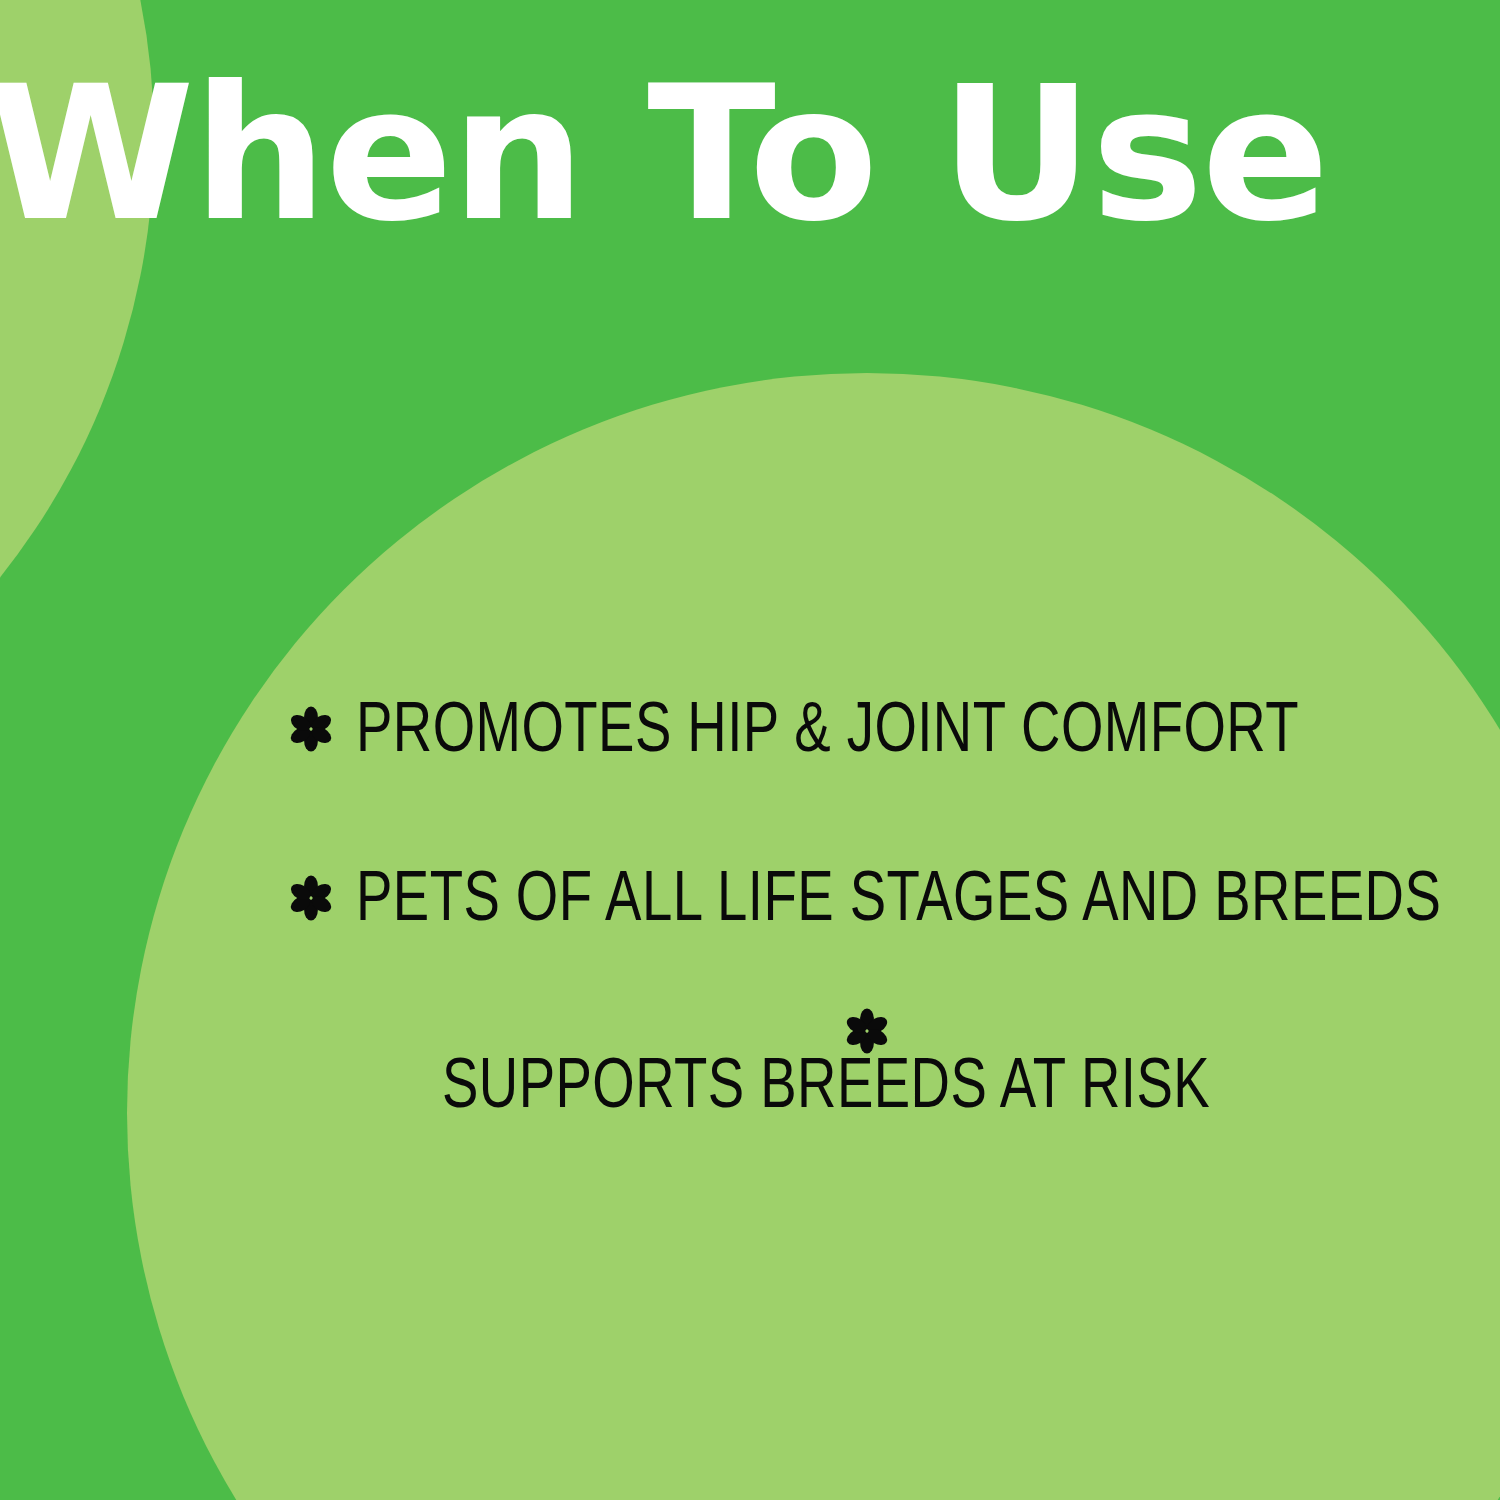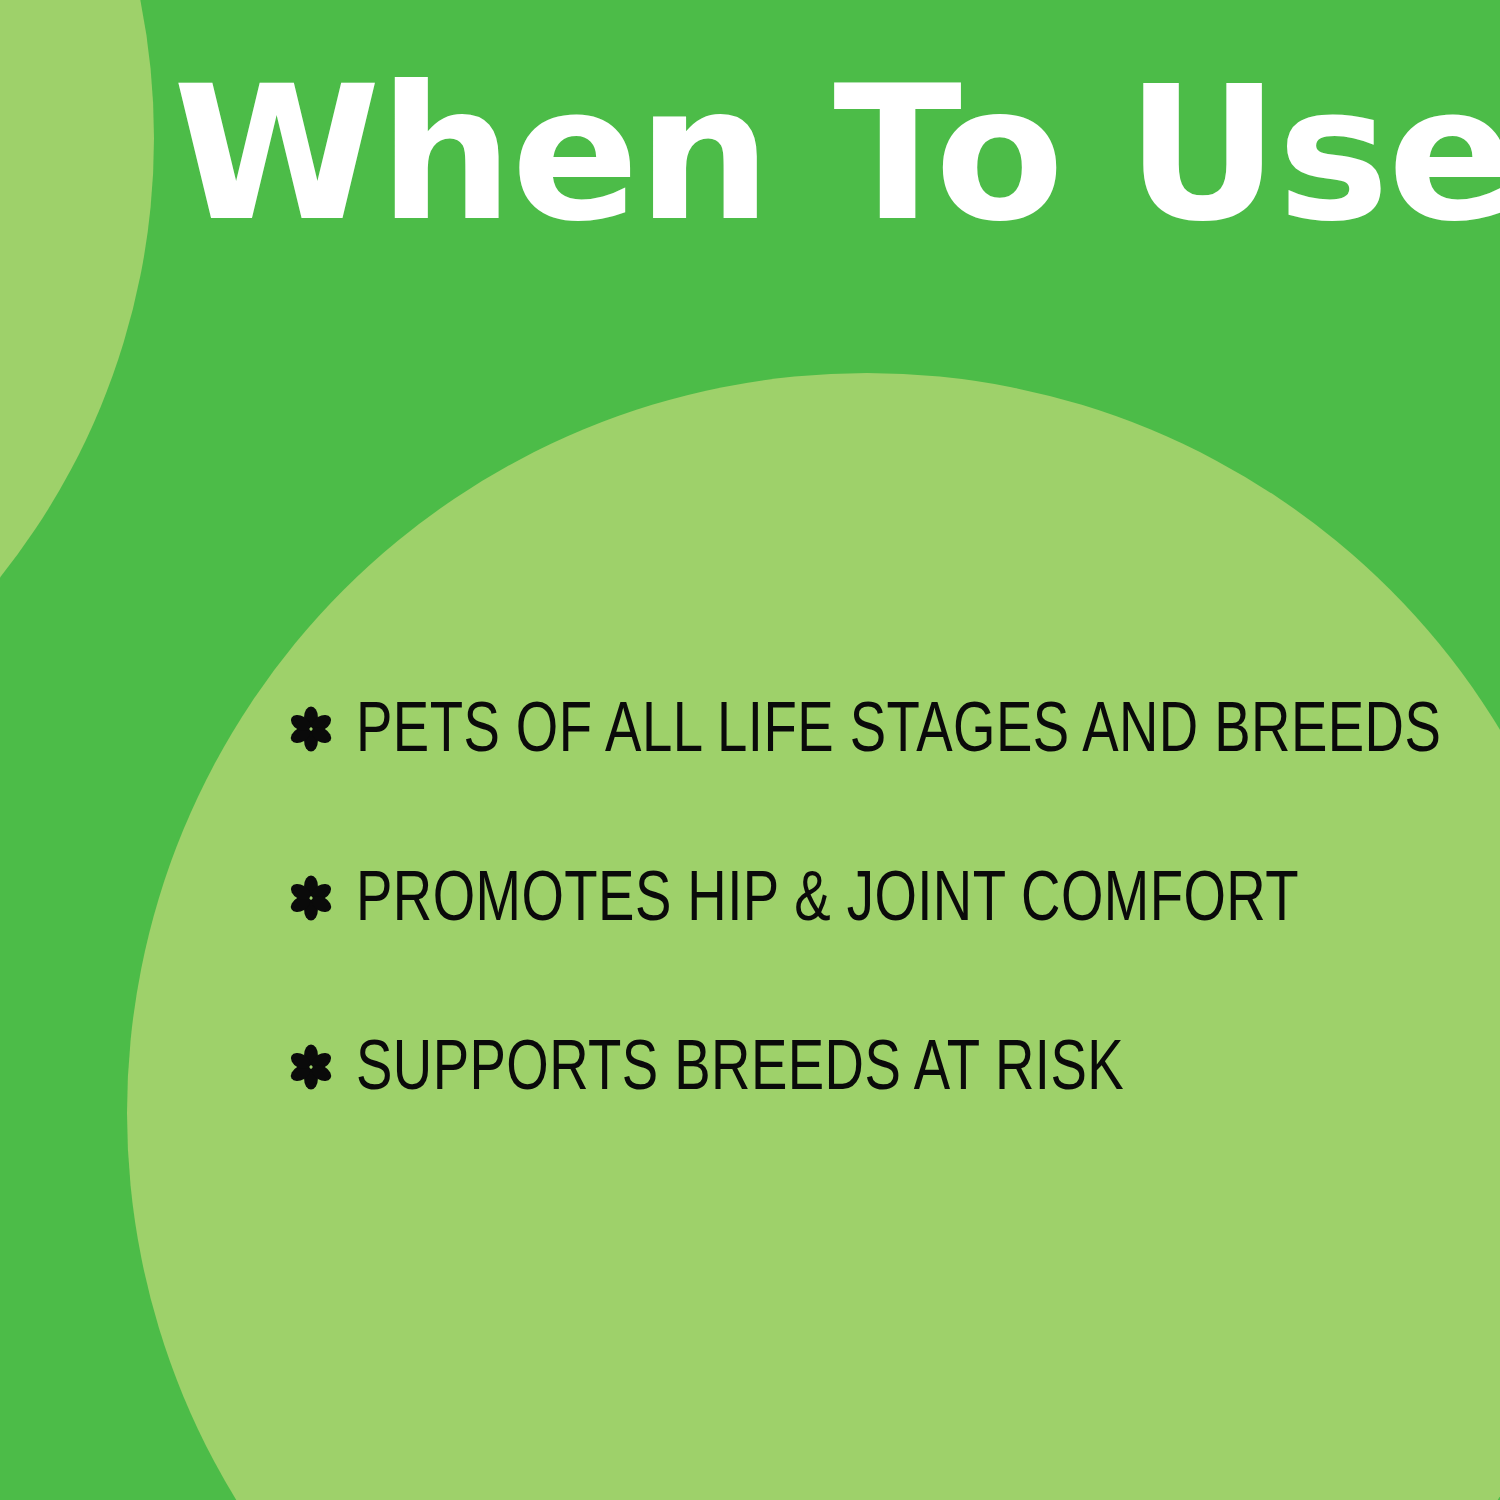--- a/index.html
+++ b/index.html
@@ -22,21 +22,21 @@
     width: 1500px;
     height: 1500px;
     display: block;
   }
   
   .title-wrap {
     position: absolute;
     left: 0;
     top: 62px;
     width: 1500px;
-    text-align: right;
+    text-align: left;
     z-index: 5;
     pointer-events: none;
   }
   .title {
     display: inline-block;
     margin: 0;
     color: #FFFFFF;
     font-family: "DejaVu Sans", "Liberation Sans", sans-serif;
     font-weight: 700;
     font-size: 185px;
@@ -57,21 +57,21 @@
     padding: 0;
     list-style: none;
   }
   .list-item {
     display: flex;
     align-items: center;
     height: 118px;
     margin: 0 0 51px 0;
     color: #0A0A0A;
   }
-  .list-item:last-child { margin-bottom: 0; }
+  .list-item:last-child { margin-bottom: 0; flex-direction: column; }
 
   .bullet {
     flex: 0 0 auto;
     width: 46px;
     height: 46px;
     margin-right: 22px;
     position: relative;
     top: 2px;
   }
   .bullet svg { display: block; width: 46px; height: 46px; }
@@ -111,37 +111,37 @@
           <g fill="#0A0A0A">
             <ellipse cx="50" cy="24" rx="15" ry="23"></ellipse>
             <ellipse cx="50" cy="76" rx="15" ry="23"></ellipse>
             <ellipse cx="50" cy="24" rx="15" ry="23" transform="rotate(60 50 50)"></ellipse>
             <ellipse cx="50" cy="76" rx="15" ry="23" transform="rotate(60 50 50)"></ellipse>
             <ellipse cx="50" cy="24" rx="15" ry="23" transform="rotate(120 50 50)"></ellipse>
             <ellipse cx="50" cy="76" rx="15" ry="23" transform="rotate(120 50 50)"></ellipse>
           </g>
         </svg>
       </span>
-      <span class="item-label" style="color: rgb(10, 10, 10);">PETS OF ALL LIFE STAGES AND BREEDS</span>
+      <span class="item-label" style="color: rgb(10, 10, 10);">PROMOTES HIP &amp; JOINT COMFORT</span>
     </li>
 
     <li class="list-item">
       <span class="bullet">
         <svg viewBox="0 0 100 100" xmlns="http://www.w3.org/2000/svg" aria-hidden="true">
           <g fill="#0A0A0A">
             <ellipse cx="50" cy="24" rx="15" ry="23"></ellipse>
             <ellipse cx="50" cy="76" rx="15" ry="23"></ellipse>
             <ellipse cx="50" cy="24" rx="15" ry="23" transform="rotate(60 50 50)"></ellipse>
             <ellipse cx="50" cy="76" rx="15" ry="23" transform="rotate(60 50 50)"></ellipse>
             <ellipse cx="50" cy="24" rx="15" ry="23" transform="rotate(120 50 50)"></ellipse>
             <ellipse cx="50" cy="76" rx="15" ry="23" transform="rotate(120 50 50)"></ellipse>
           </g>
         </svg>
       </span>
-      <span class="item-label" style="color: rgb(10, 10, 10);">PROMOTES HIP &amp; JOINT COMFORT</span>
+      <span class="item-label" style="color: rgb(10, 10, 10);">PETS OF ALL LIFE STAGES AND BREEDS</span>
     </li>
 
 
 
     <li class="list-item">
       <span class="bullet">
         <svg viewBox="0 0 100 100" xmlns="http://www.w3.org/2000/svg" aria-hidden="true">
           <g fill="#0A0A0A">
             <ellipse cx="50" cy="24" rx="15" ry="23"></ellipse>
             <ellipse cx="50" cy="76" rx="15" ry="23"></ellipse>

